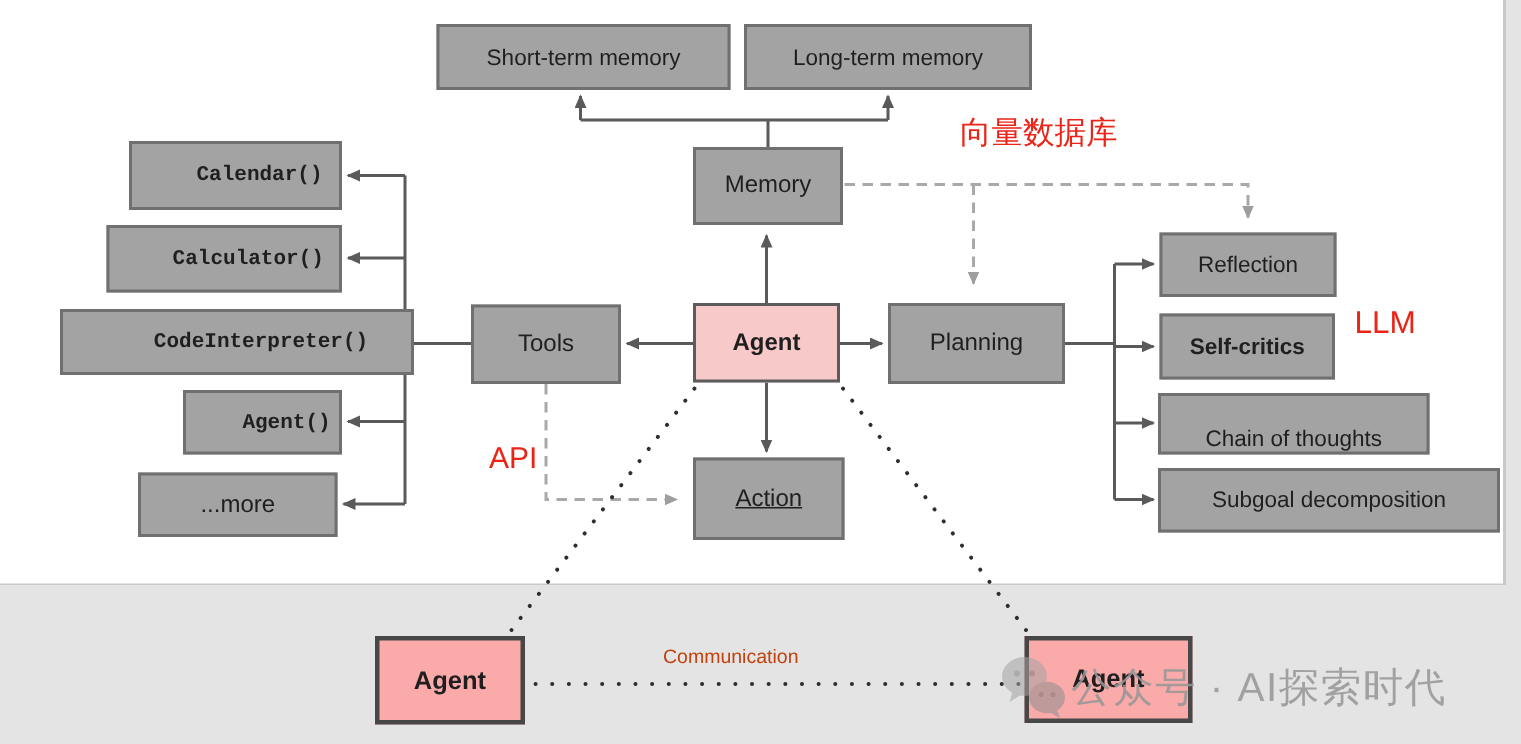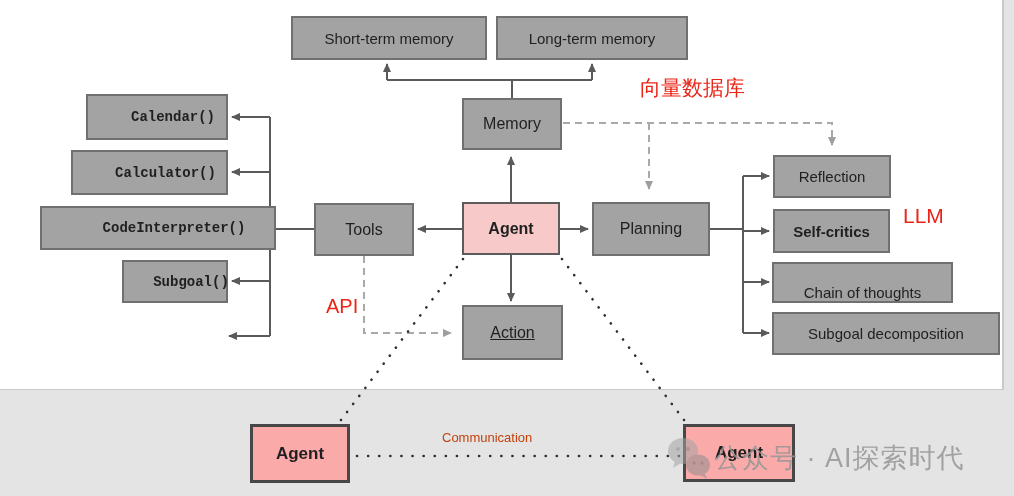--- a/index.html
+++ b/index.html
@@ -112,21 +112,24 @@
   <div class="box mono" style="left:86px;top:94px;width:142px;height:46px;">
       <span>Calendar()</span>
     </div>
   <div class="box mono" style="left:71px;top:150px;width:157px;height:45px;">
       <span>Calculator()</span>
     </div>
   <div class="box mono" style="left:0;top:206px;width:236px;height:44px;margin-left:40px;">
       <span>CodeInterpreter()</span>
     </div>
   <div class="box mono" style="left:122px;top:260px;width:106px;height:43px;">
-      <span>Subgoal()</span>
+      <span>Agent()</span>
+    </div>
+  <div class="box" style="left:92px;top:315px;width:133px;height:43px;font-size:16px;">
+      <span>...more</span>
     </div>
 
   <div class="box" style="left:773px;top:155px;width:118px;height:43px;">
       <span>Reflection</span>
     </div>
   <div class="box" style="left:773px;top:209px;width:117px;height:44px;font-weight:bold;">
       <span>Self-critics</span>
     </div>
   <div class="box" style="left:772px;top:262px;width:181px;height:41px;align-items:flex-end;">
       <span>Chain of thoughts</span>

